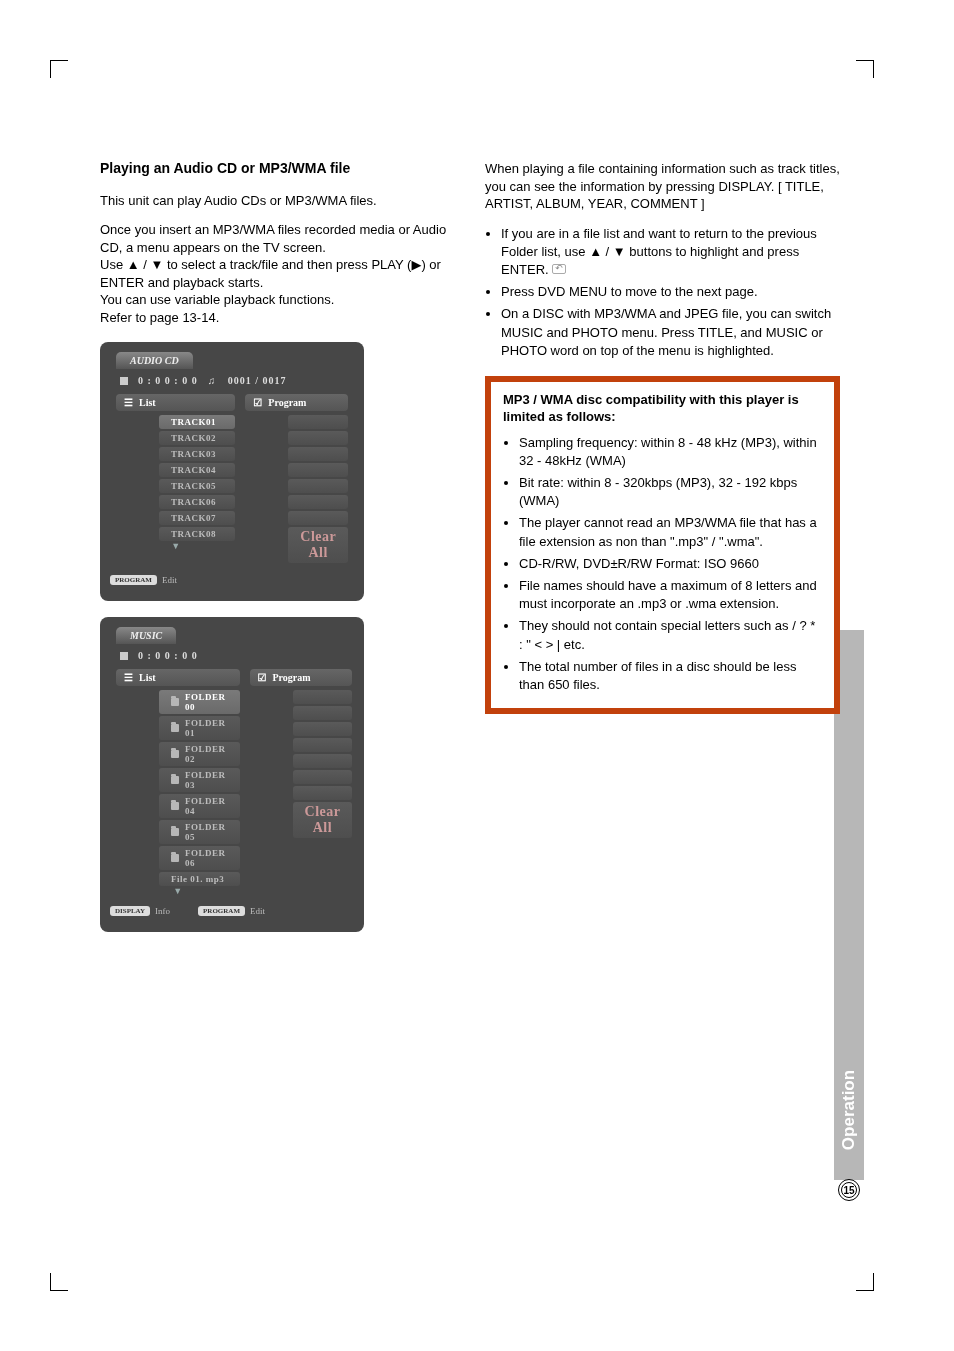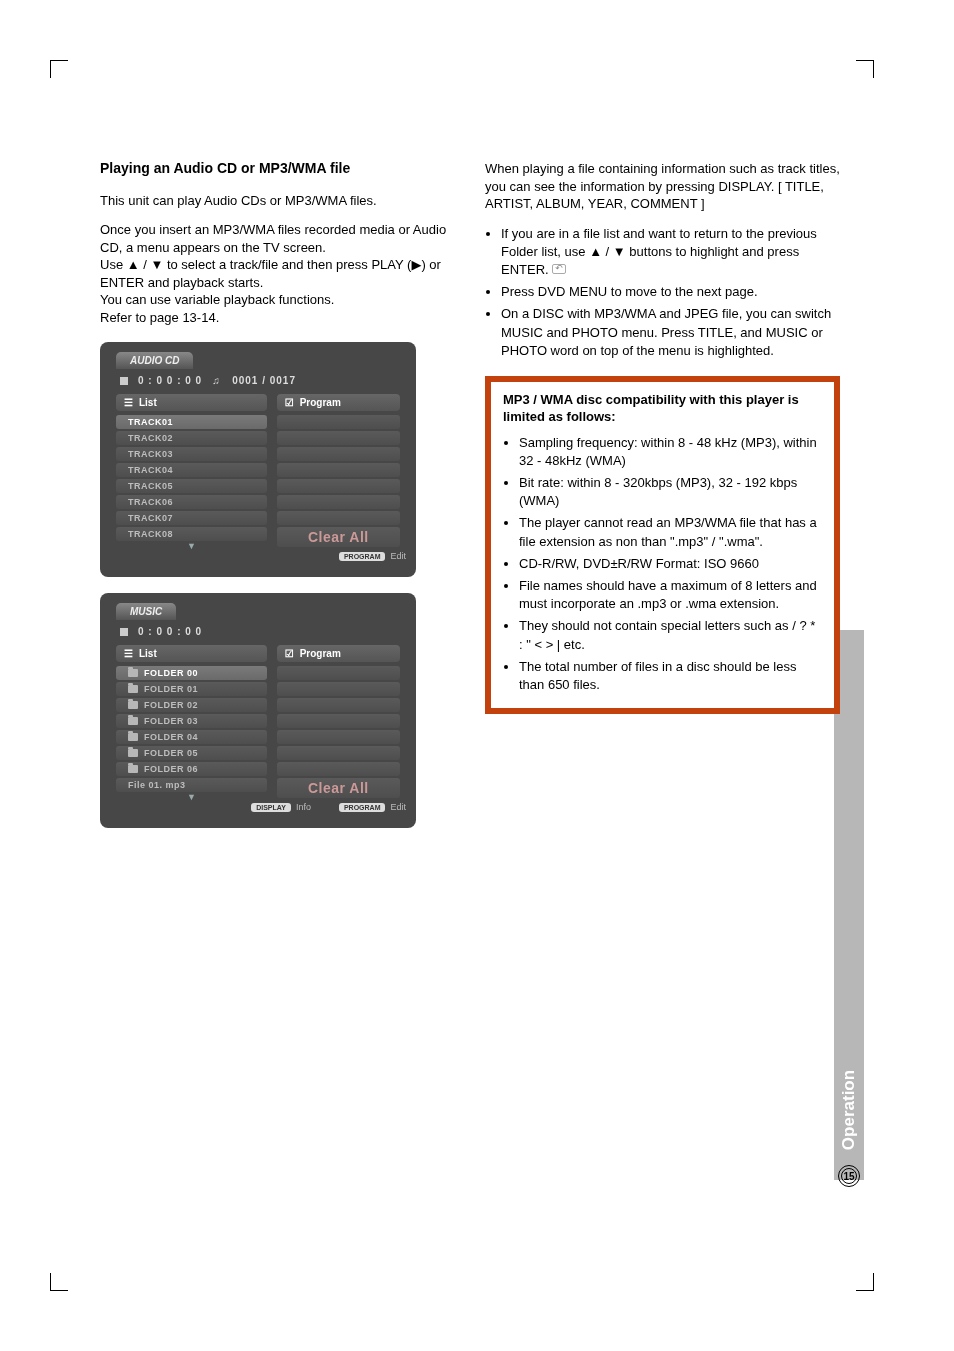--- a/index.html
+++ b/index.html
@@ -35,23 +35,23 @@
   ul.bul { font-size: 13px; line-height: 1.4; padding-left: 16px; }
   ul.bul li { margin-bottom: 4px; }
 
   
   .osd {
     background: #474747;
     border-radius: 8px;
     padding: 10px 10px 16px 10px;
     margin-top: 16px;
     color: #ddd;
-    font-family: Liberation Sans, sans-serif;
+    font-family: Liberation Serif, serif;
     font-size: 10px;
-    width: 316px;
+    width: 264px;
   }
   .osd-tab {
     display: inline-block;
     background: linear-gradient(#888, #555);
     border-radius: 5px 5px 0 0;
     padding: 3px 14px;
     font-style: italic;
     font-weight: bold;
     color: #eee;
     font-size: 10px;
@@ -85,27 +85,28 @@
     padding: 2px 12px;
     margin-bottom: 2px;
     font-size: 9px;
     font-weight: bold;
     letter-spacing: 0.5px;
     color: #bdbdbd;
     display: flex;
     align-items: center;
     gap: 6px;
     min-height: 12px;
+    margin-left: 43px;
   }
   .osd-row.sel { background: linear-gradient(#7a7a7a,#6a6a6a); color: #fff; }
   .osd-row.empty { color: transparent; }
   .folder-ic { width: 10px; height: 8px; background: #b7b7b7; border-radius: 1px; position: relative; }
   .folder-ic::before { content:""; position:absolute; top:-2px; left:0; width:5px; height:2px; background:#b7b7b7; border-radius:1px 1px 0 0; }
   .scroll-ind { text-align: center; color: #9aa; font-size: 9px; margin-top: -2px; }
-  .osd-footer { text-align: center; font-size: 9px; color: #bbb; display:flex; justify-content:flex-end; gap:28px; }
+  .osd-footer { text-align: center; margin-top: 10px; font-size: 9px; color: #bbb; display:flex; justify-content:flex-start; gap:28px; }
   .osd-footer .btn { display:inline-flex; align-items:center; gap:5px; }
   .osd-footer .badge { background:#ddd; color:#333; font-size:7px; font-weight:bold; padding:1px 5px; border-radius:3px; }
   .clear-all { color:#c99; font-weight:bold; font-size:14px; text-align:center; }
 
   
   .compat-box {
     border: 6px solid #c2410c;
     padding: 10px 12px;
     margin-top: 16px;
   }
@@ -127,21 +128,21 @@
     transform: translateX(-50%) rotate(-90deg);
     transform-origin: center;
     font-size: 17px;
     font-weight: bold;
     color: #fff;
     white-space: nowrap;
   }
   .page-num {
     position: absolute;
     right: 94px;
-    bottom: 164px;
+    bottom: 150px;
     width: 22px; height: 22px;
     border: 1.5px solid #000;
     border-radius: 50%;
     font-size: 10px;
     font-weight: bold;
     display: flex; align-items: center; justify-content: center;
   }
   .page-num::after{
     content:""; position:absolute; inset:2px; border:1px solid #000; border-radius:50%;
   }

